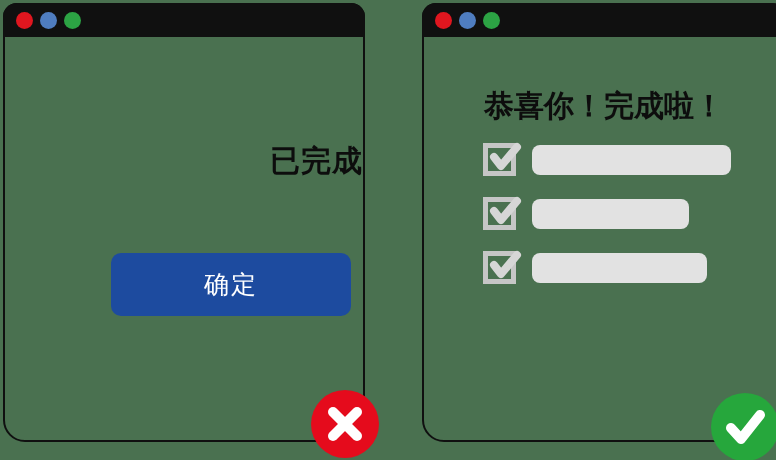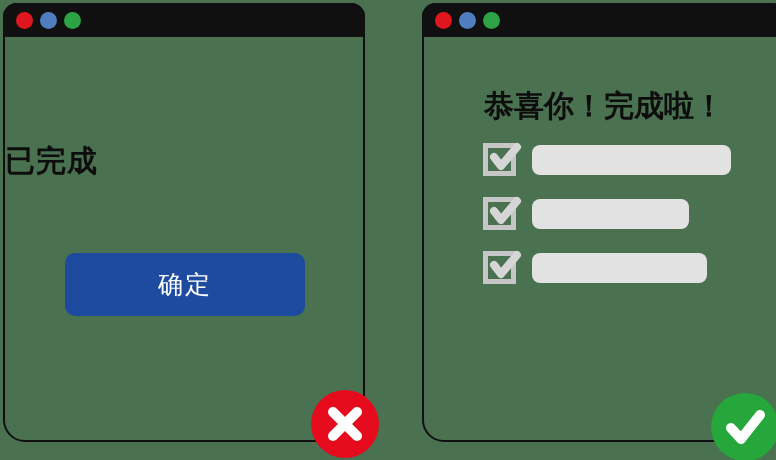--- a/index.html
+++ b/index.html
@@ -19,34 +19,34 @@
   #win-right { left:422px; width:364px; }
   .titlebar {
     position:absolute; top:-2px; left:-2px; right:-2px; height:34px;
     background:var(--outline-black,#101010);
     border-radius:14px 14px 0 0;
     display:flex; align-items:center; padding-left:13px; gap:7px;
   }
   .dot { width:17px; height:17px; border-radius:50%; display:inline-block; }
   .dialog-message {
     position:absolute; left:0; right:0; top:136px;
-    text-align:left; font-size:30px; font-weight:bold;
+    text-align:right; font-size:30px; font-weight:bold;
     color:#0d0d0d; letter-spacing:1px;
   }
   .dialog-heading {
     position:absolute; left:0; right:0; top:81px;
     text-align:center; font-size:30px; font-weight:bold;
     color:#0d0d0d;
   }
   .primary-button {
     position:absolute; width:240px; height:63px;
     background:var(--button-blue,#1d4b9f); border:none; border-radius:10px;
     color:var(--button-text,#fff); font-size:25px;
     font-family:inherit; letter-spacing:2px;
-    display:flex; align-items:center; justify-content:center; cursor:pointer;
+    display:flex; align-items:center; justify-content:center; cursor:pointer;margin-left:46px;
   }
   #confirm-btn { left:60px; top:248px; }
   #share-btn   { left:62px; top:308px; }
   .checklist { position:absolute; left:59px; top:138px; }
   .check-row { display:flex; align-items:center; height:33px; margin-bottom:21px; }
   .checkbox {
     position:relative; width:33px; height:33px; flex:0 0 33px;
     border:5px solid var(--checkbox-gray,#c6c6c6); background:transparent;
   }
   .checkbox svg { position:absolute; left:-1px; top:-8px; overflow:visible; }

